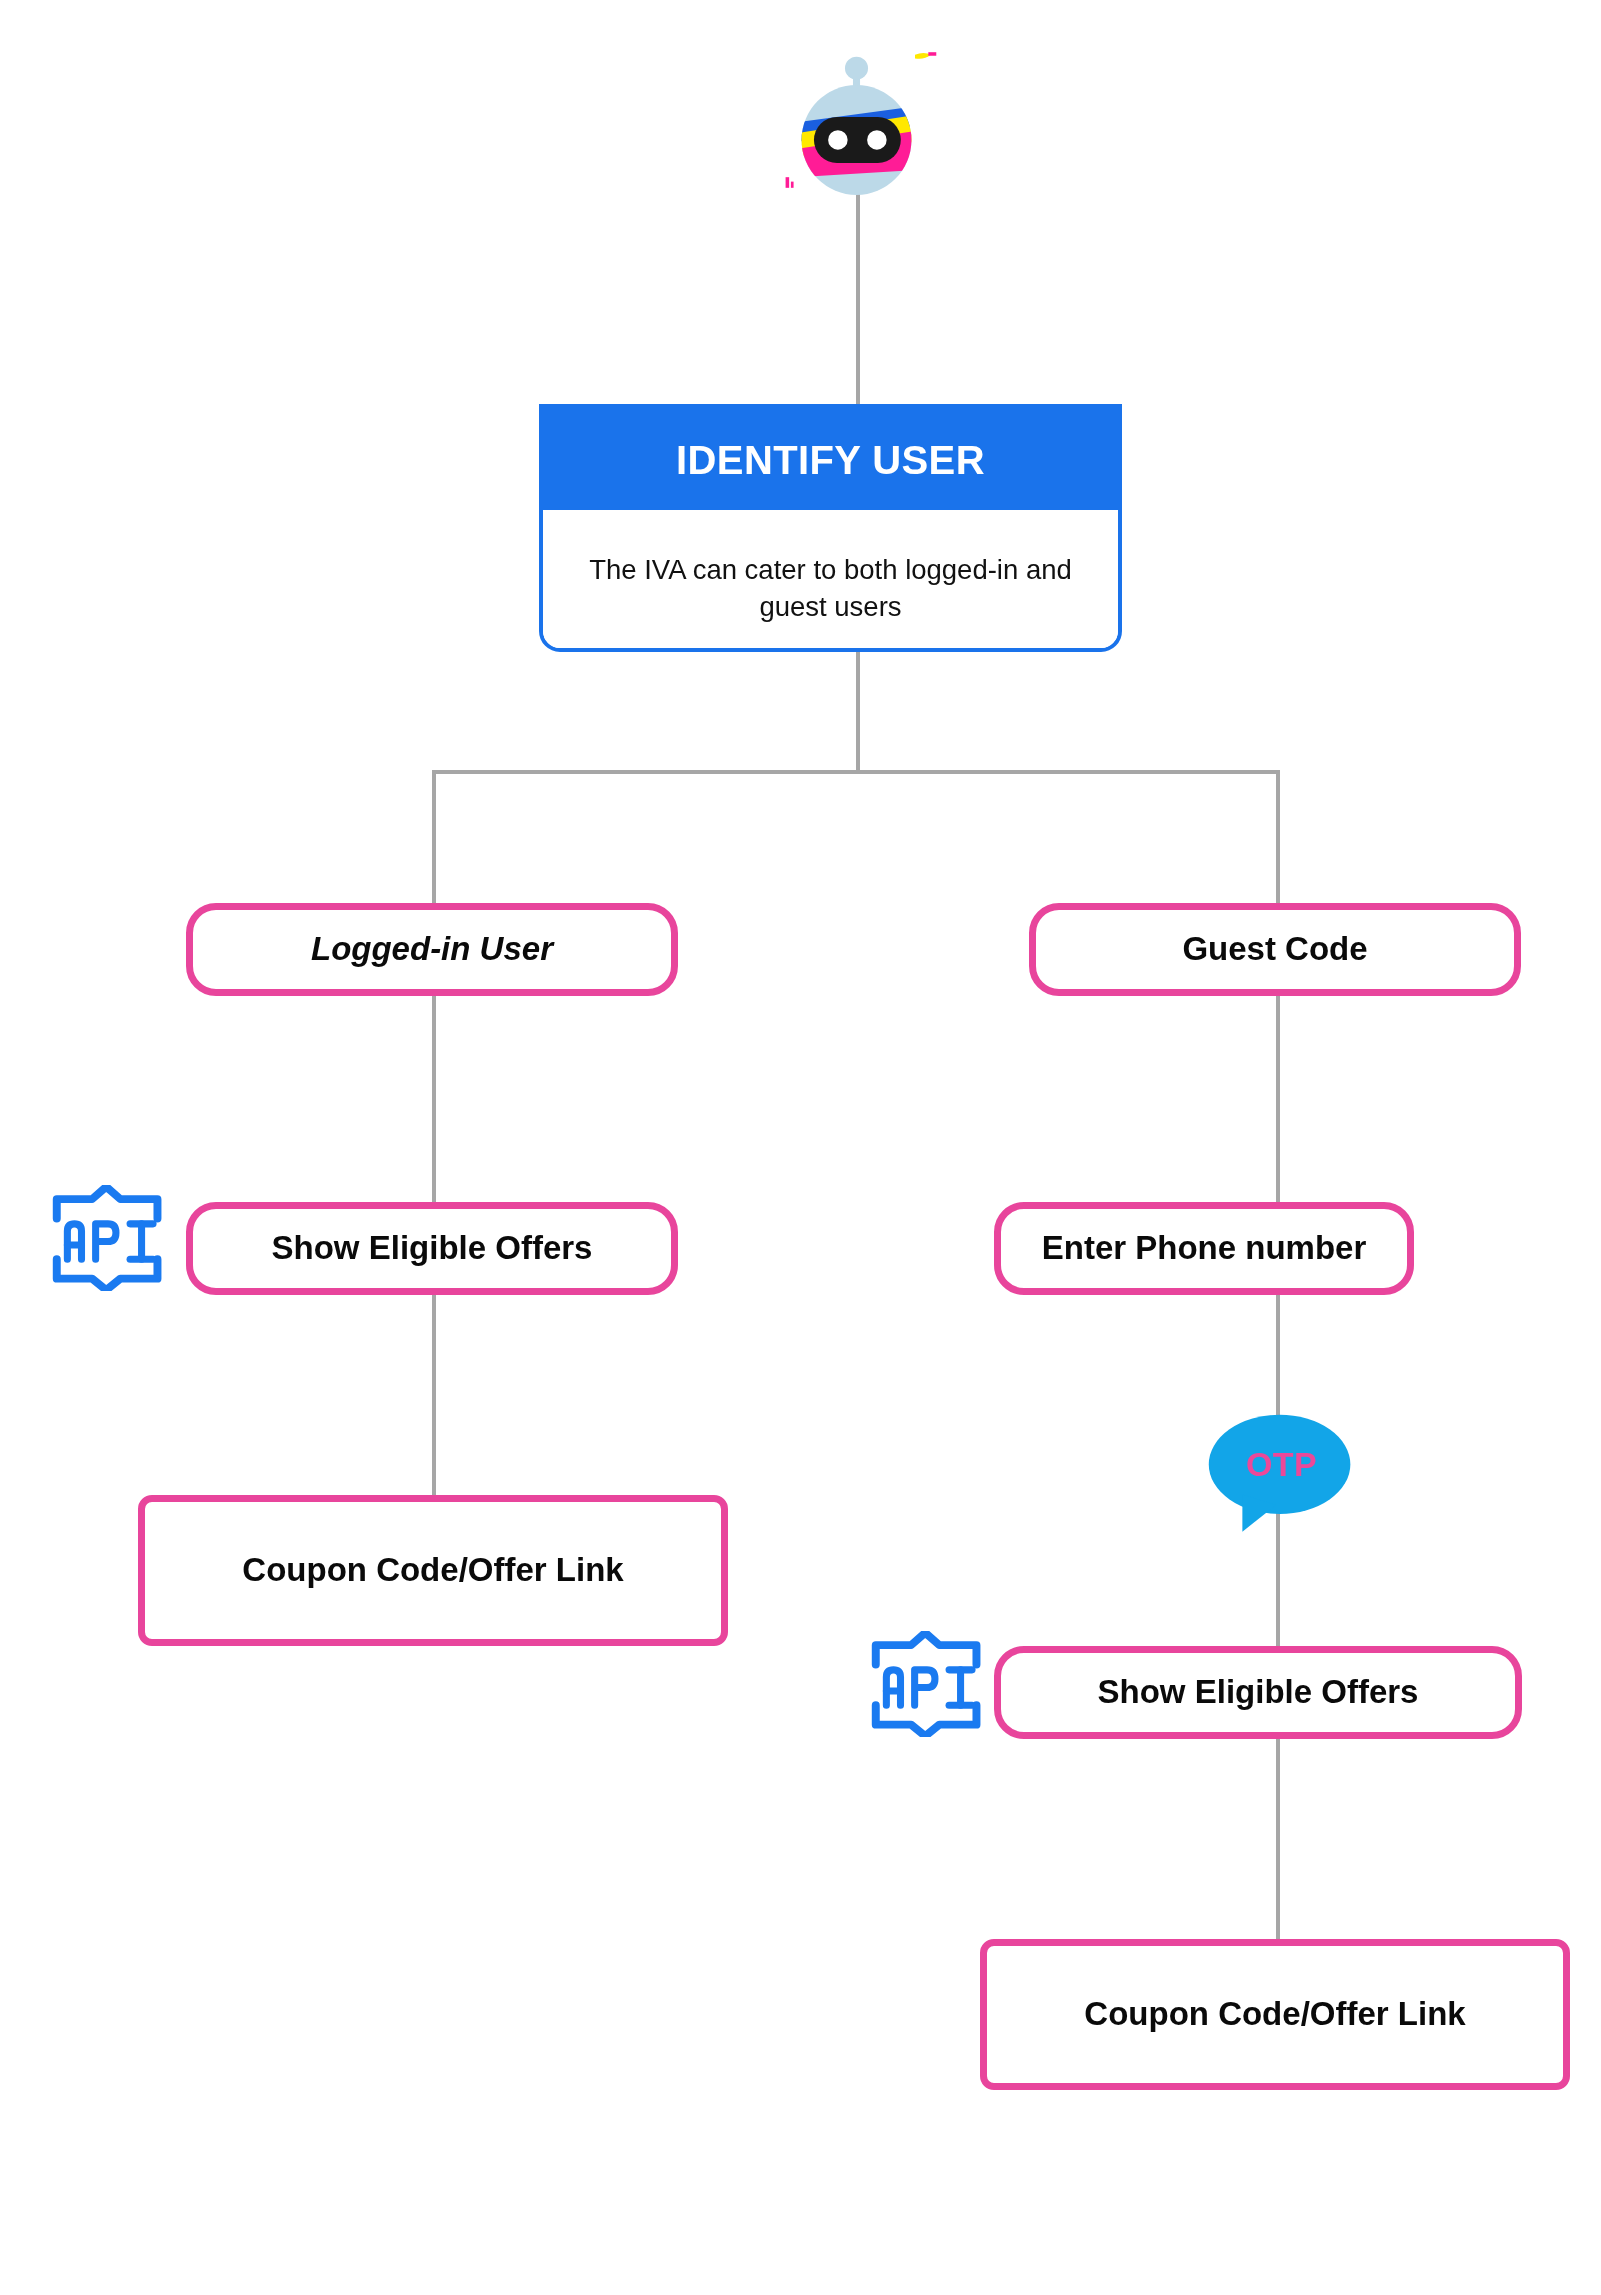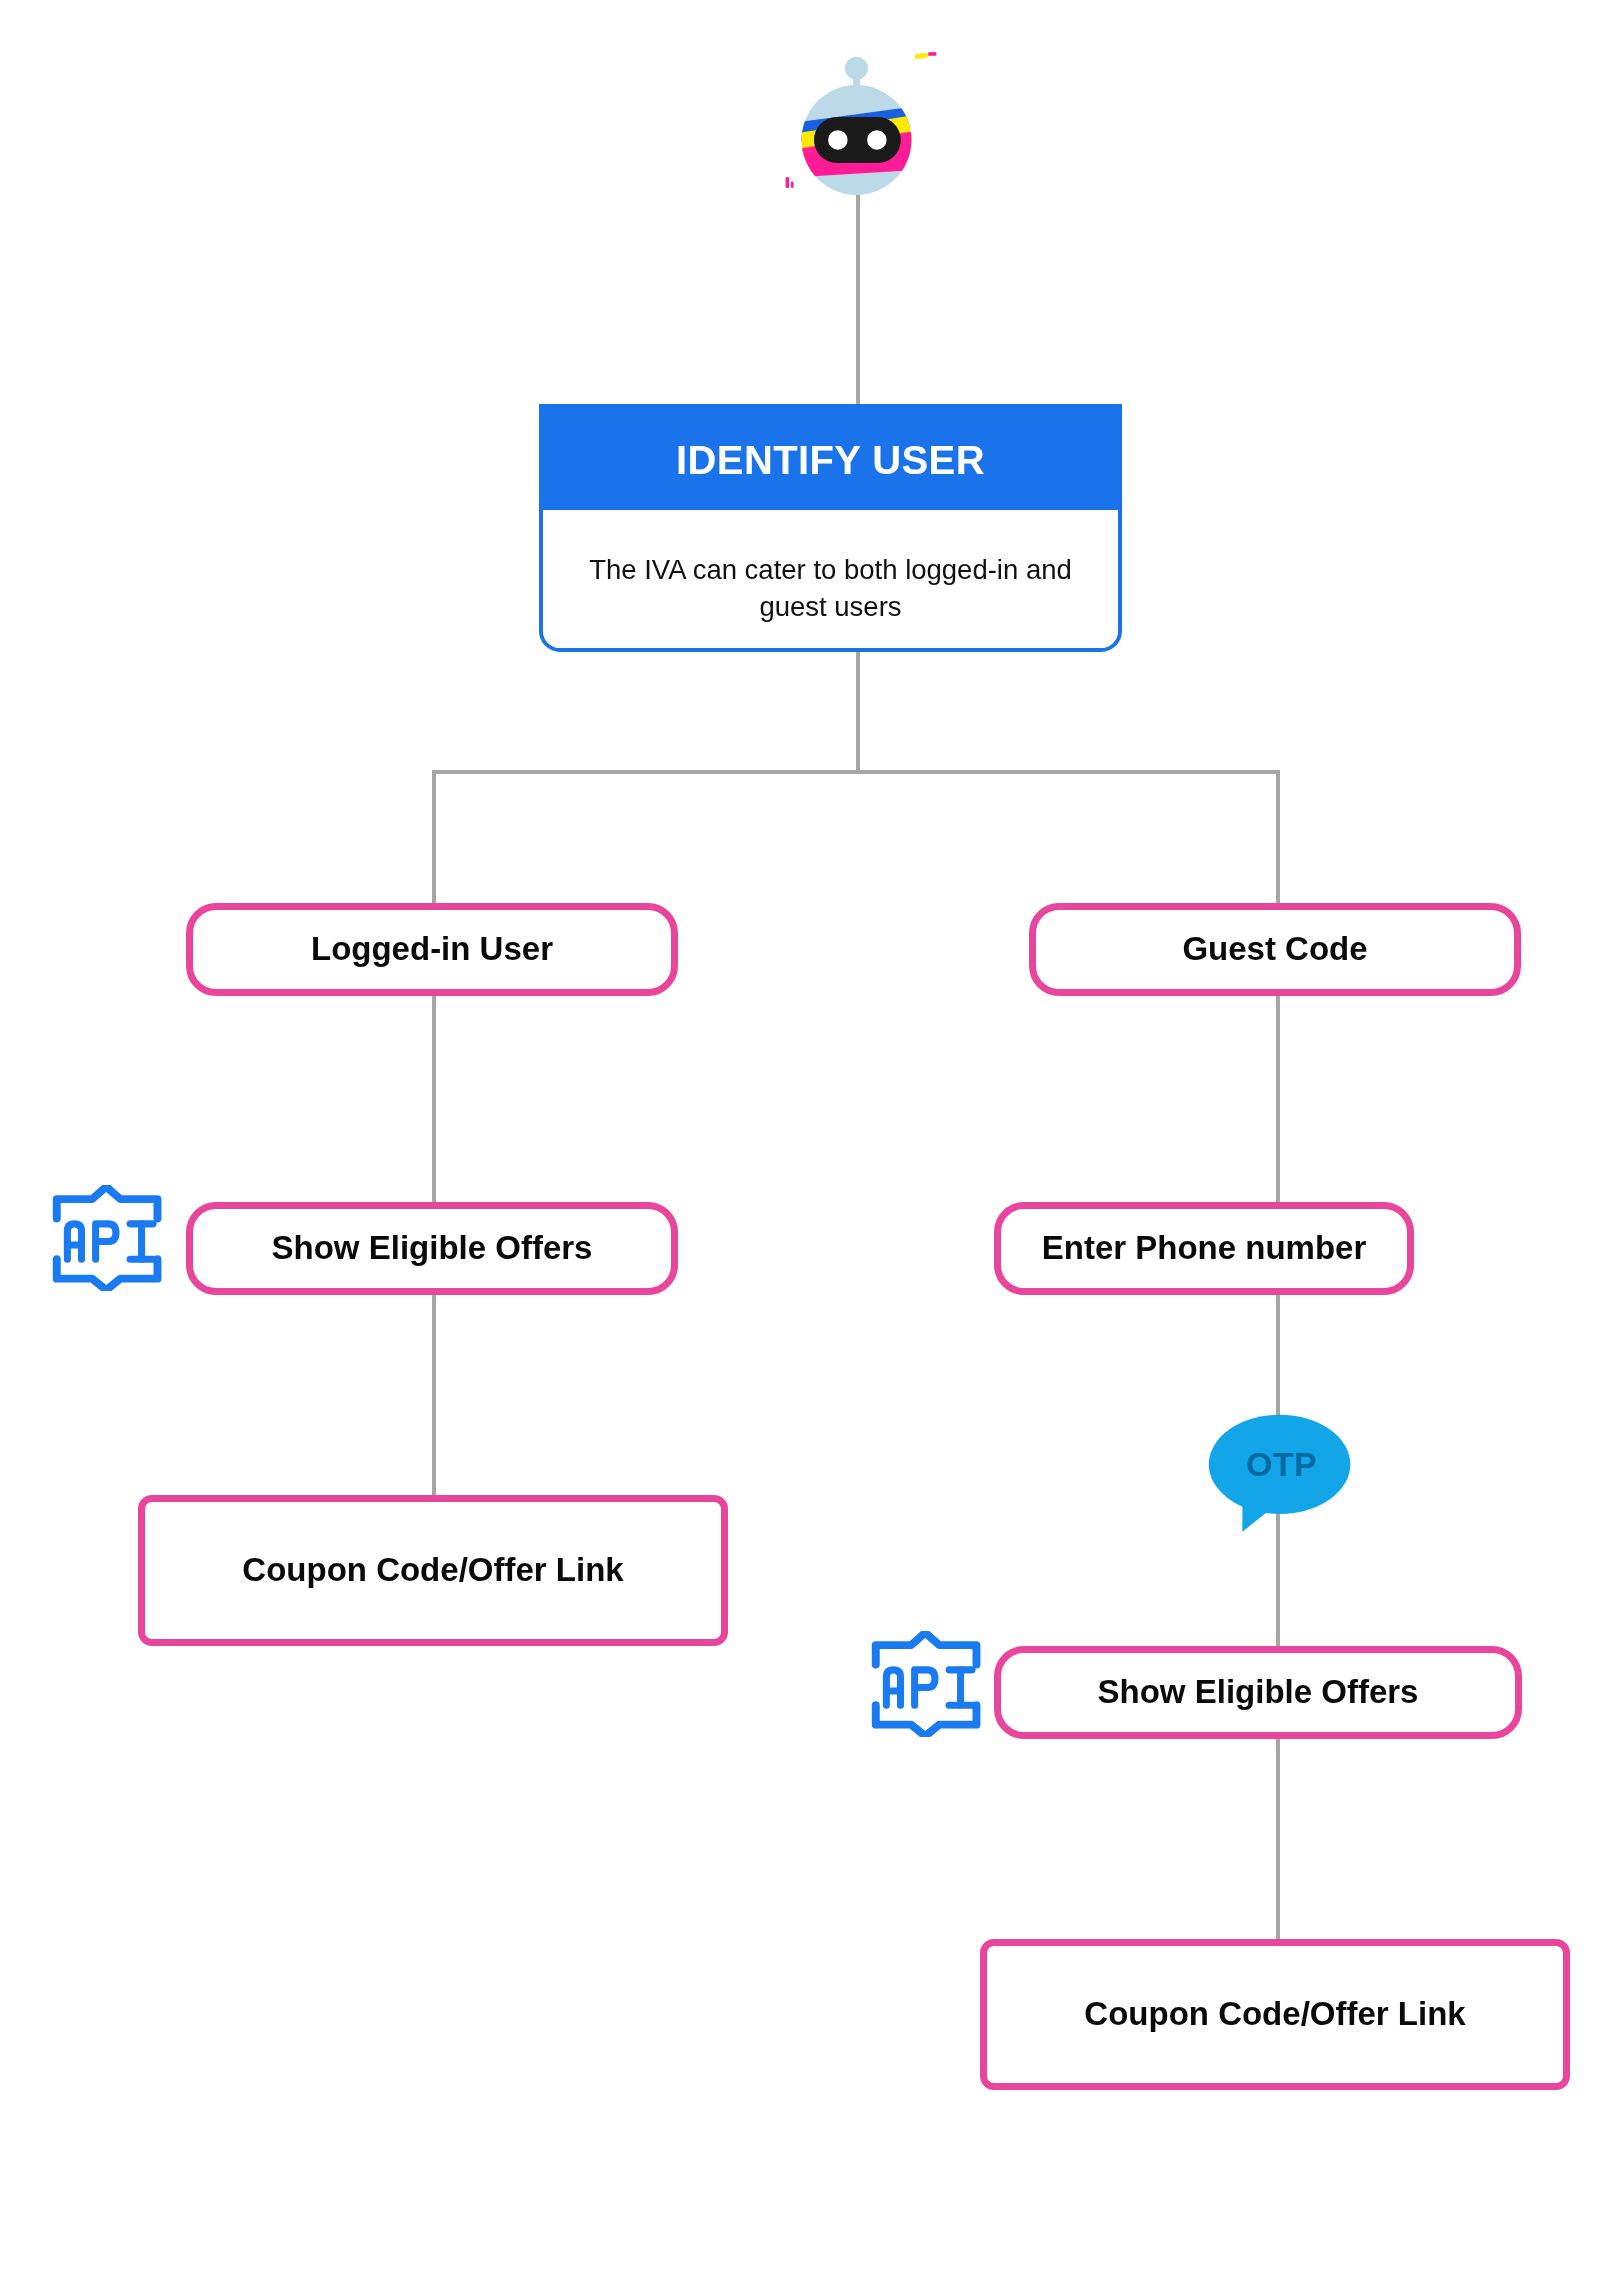--- a/index.html
+++ b/index.html
@@ -94,21 +94,21 @@
   }
 
   
   .otp-badge {
     position: absolute;
     z-index: 6;
   }
   .otp-label {
     position: absolute;
     z-index: 7;
-    color: #0369a1;
+    color: #ec4899;
     font-weight: bold;
     font-size: 34px;
     letter-spacing: 0.4px;
     line-height: 1;
     pointer-events: none;
   }
 </style>
 </head>
 <body>
 
@@ -160,21 +160,21 @@
       <circle cx="89" cy="108" r="11" fill="#ffffff"></circle>
       <circle cx="133" cy="108" r="11" fill="#ffffff"></circle>
     </svg>
   </div>
 
   <div id="header-card">
     <div id="header-card-title">IDENTIFY USER</div>
     <div id="header-card-body">The IVA can cater to both logged-in and guest users</div>
   </div>
 
-  <div class="node" style="left:186px; top:903px; width:492px; height:93px;">Logged-in User</div>
+  <div class="node" style="left:186px; top:903px; width:492px; height:93px;font-style:italic;">Logged-in User</div>
 
   <div class="api-badge" style="left:46px; top:1185px; width:124px; height:106px;">
     <svg width="124" height="106" viewBox="0 0 140 120" xmlns="http://www.w3.org/2000/svg">
       <g fill="none" stroke="#1a7af0" stroke-width="9" stroke-linecap="round" stroke-linejoin="round">
         <path d="M12 38 L12 16 L52 16 L68 2 L84 16 L126 16 L126 38"></path>
         <path d="M12 84 L12 106 L52 106 L68 119 L84 106 L126 106 L126 84"></path>
       </g>
       <g fill="none" stroke="#1a7af0" stroke-width="8" stroke-linecap="round" stroke-linejoin="round">
 
         <path d="M24 84 L24 52 q0 -8 8 -8 q8 0 8 8 L40 84"></path>

